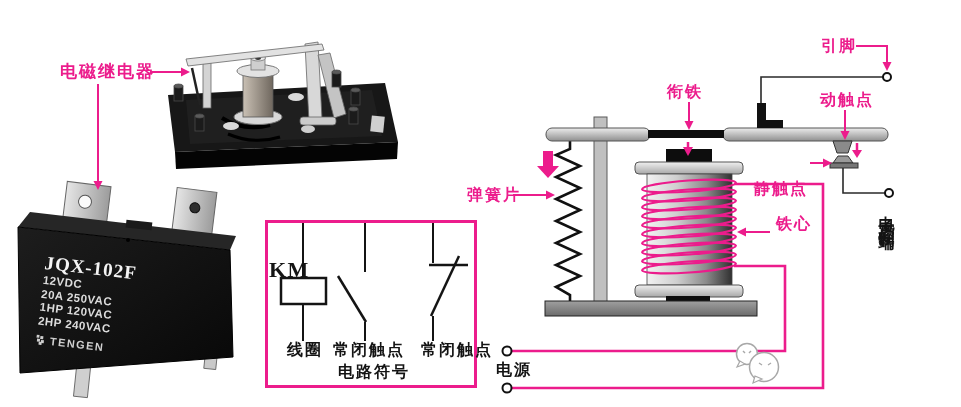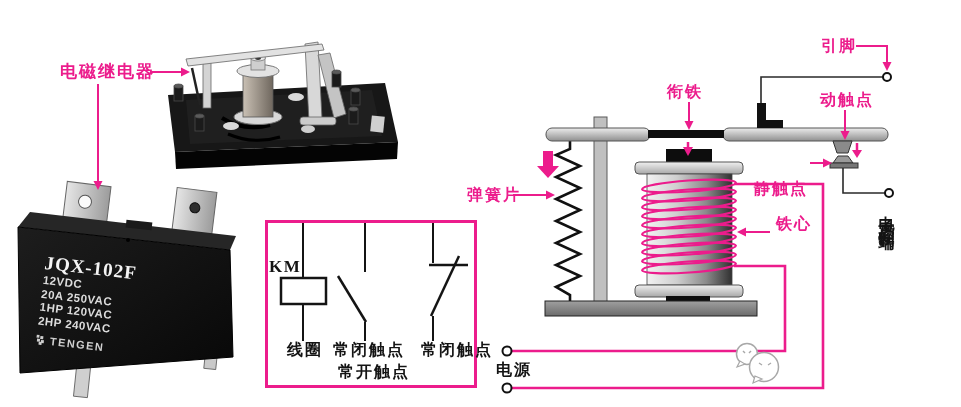--- a/index.html
+++ b/index.html
@@ -214,25 +214,25 @@
         <line x1="857" y1="143" x2="857" y2="150" stroke-width="2.5"></line>
         <path d="M852,150 L862,150 L857,158 Z" stroke="none"></path>
         <rect x="543" y="151" width="10" height="15" stroke="none"></rect>
         <path d="M537,166 L559,166 L548,178 Z" stroke="none"></path>
       </g>
     </g>
   </svg>
 
   <div class="plabel" style="left:60px;top:63px;font-size:17px;">电磁继电器</div>
 
-  <div class="plabel blabel serifl" style="left:269px;top:258px;font-size:17px;">KM</div>
+  <div class="plabel blabel serifl" style="left:269px;top:258px;font-size:22px;">KM</div>
   <div class="plabel blabel" style="left:287px;top:341px;">线圈</div>
   <div class="plabel blabel" style="left:333px;top:341px;">常闭触点</div>
   <div class="plabel blabel" style="left:409px;top:341px;margin-left:12px;">常闭触点</div>
-  <div class="plabel blabel" style="left:338px;top:363px;">常开触点</div>
+  <div class="plabel blabel" style="left:338px;top:363px;">电路符号</div>
 
   <div class="plabel" style="left:821px;top:37px;">引脚</div>
   <div class="plabel" style="left:667px;top:83px;">衔铁</div>
   <div class="plabel" style="left:820px;top:91px;">动触点</div>
   <div class="plabel" style="left:754px;top:144px;margin-top:36px;">静触点</div>
   <div class="plabel" style="left:455px;top:186px;margin-left:12px;">弹簧片</div>
   <div class="plabel" style="left:776px;top:215px;">铁心</div>
   <div class="plabel blabel" style="left:496px;top:361px;">电源</div>
   <div class="plabel blabel" id="vertical-terminal-label" style="left:878px;top:203px;">电子产品控制端</div>
 

